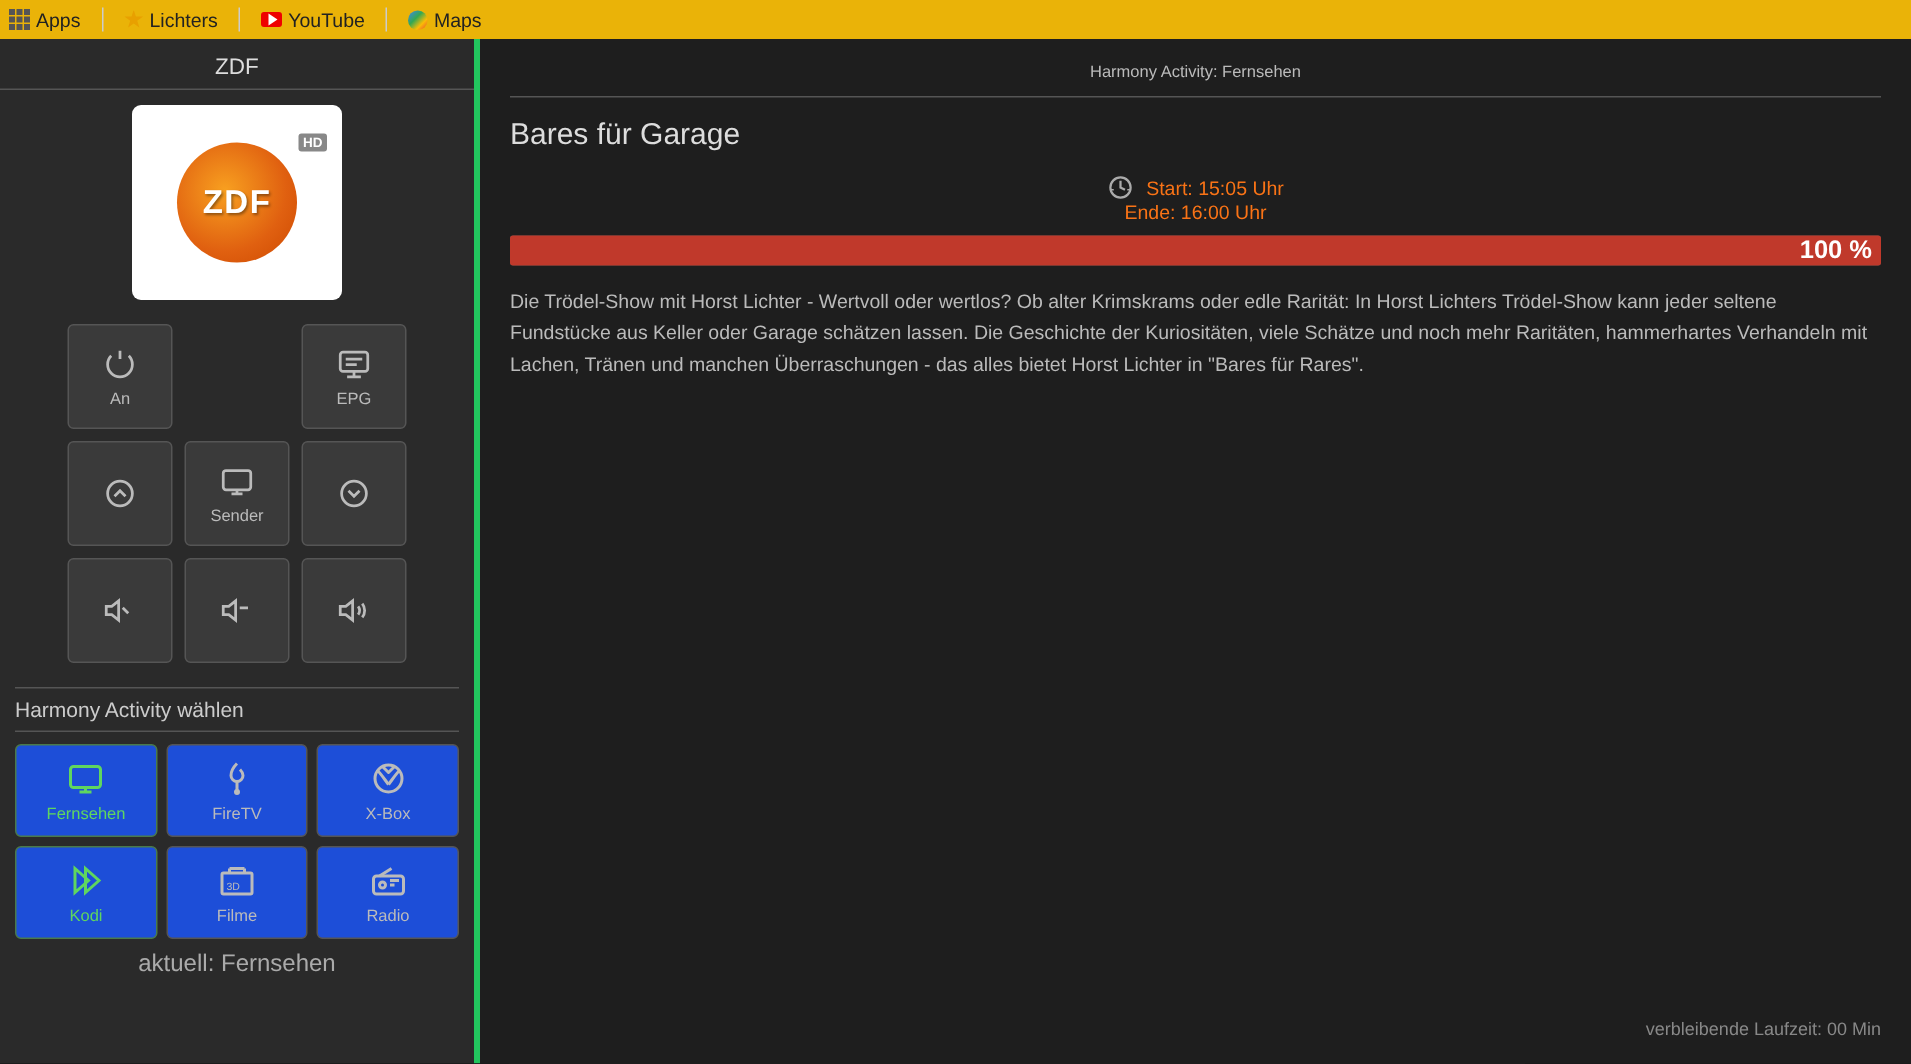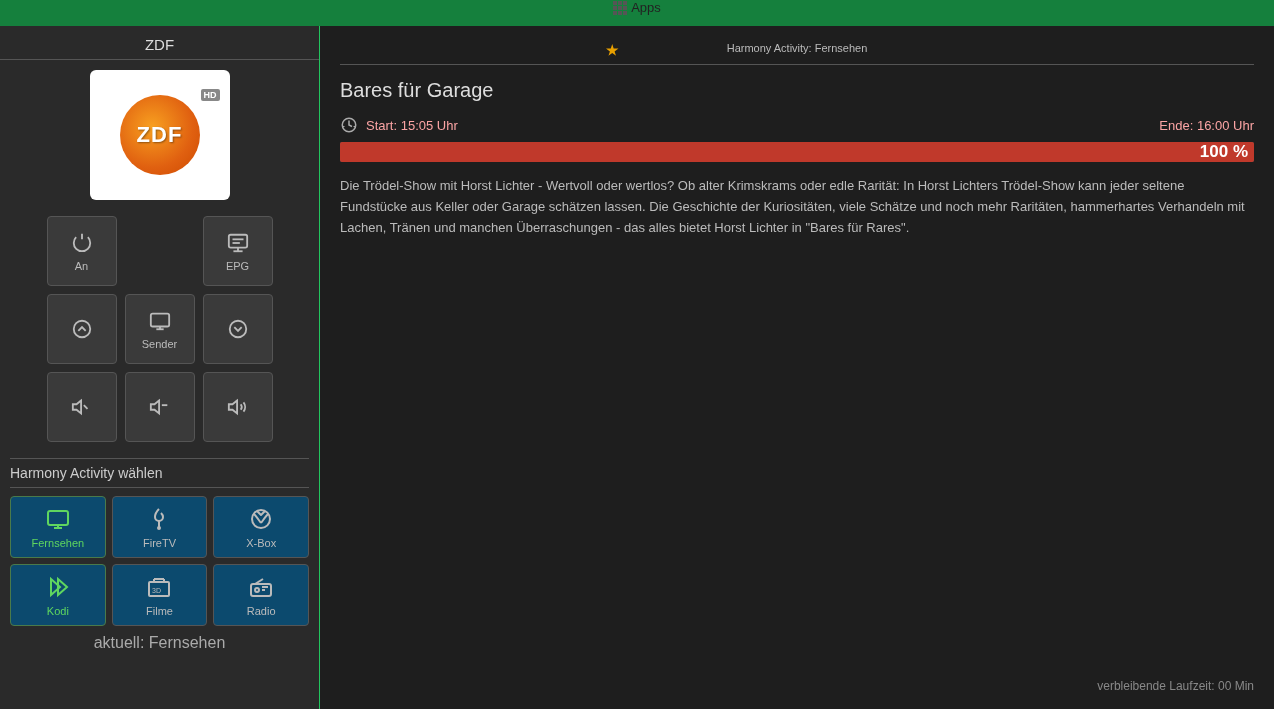--- a/index.html
+++ b/index.html
@@ -9,28 +9,27 @@
       color: #ccc;
       width: 1274px;
       height: 709px;
       overflow: hidden;
       display: flex;
       flex-direction: column;
     }
 
     
     #topbar {
-      background: #15803d;
+      background: #eab308;
       height: 26px;
       display: flex;
       align-items: center;
       padding: 0 6px;
       gap: 14px;
       flex-shrink: 0;
-      flex-direction: column;
     }
     .topbar-item {
       display: flex;
       align-items: center;
       gap: 4px;
       font-size: 13px;
       color: #222;
       cursor: pointer;
       text-decoration: none;
     }
@@ -80,21 +79,21 @@
     #main {
       display: flex;
       flex: 1;
       overflow: hidden;
     }
 
     
     #left-panel {
       width: 320px;
       background: #2a2a2a;
-      border-right: 1px solid #22c55e;
+      border-right: 4px solid #22c55e;
       display: flex;
       flex-direction: column;
       align-items: center;
       flex-shrink: 0;
       padding-bottom: 10px;
     }
 
     #channel-title {
       width: 100%;
       text-align: center;
@@ -197,21 +196,21 @@
       padding: 6px 0;
       margin-bottom: 8px;
     }
     #activity-grid {
       display: grid;
       grid-template-columns: repeat(3, 1fr);
       gap: 6px;
       margin-bottom: 8px;
     }
     .activity-btn {
-      background: #0c4a6e;
+      background: #1d4ed8;
       border: 1px solid #555;
       border-radius: 4px;
       display: flex;
       flex-direction: column;
       align-items: center;
       justify-content: center;
       cursor: pointer;
       color: #bbb;
       font-size: 11px;
       gap: 4px;
@@ -253,22 +252,23 @@
     #program-title {
       font-size: 20px;
       color: #ddd;
       margin-bottom: 14px;
     }
     #time-row {
       display: flex;
       align-items: center;
       justify-content: space-between;
       margin-bottom: 8px;
-      color: #fca5a5;
+      color: #f97316;
       font-size: 13px;
+      flex-direction: column;
     }
     #time-left {
       display: flex;
       align-items: center;
       gap: 8px;
     }
     .clock-icon {
       width: 18px; height: 18px;
       display: inline-flex;
       align-items: center;

